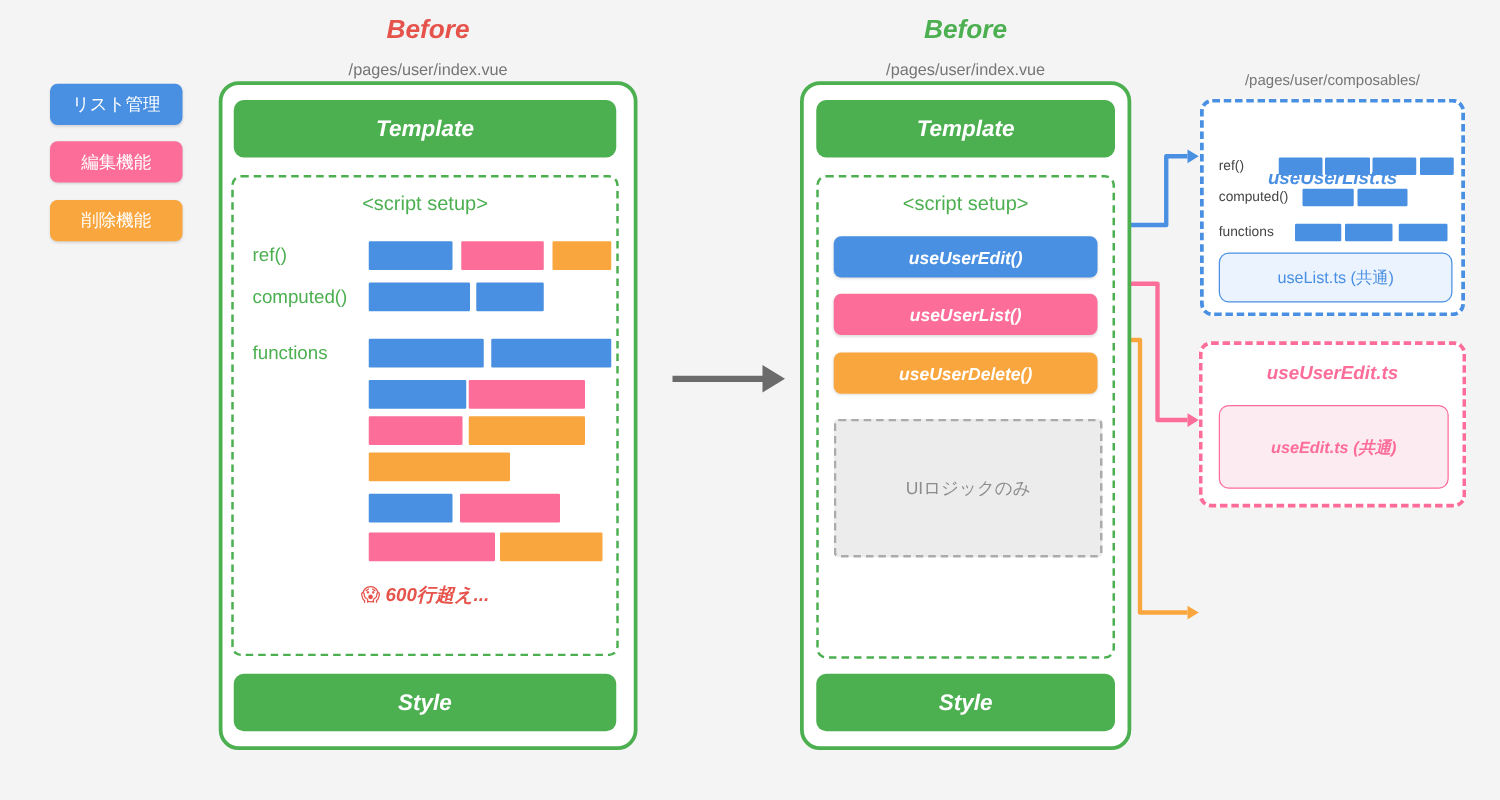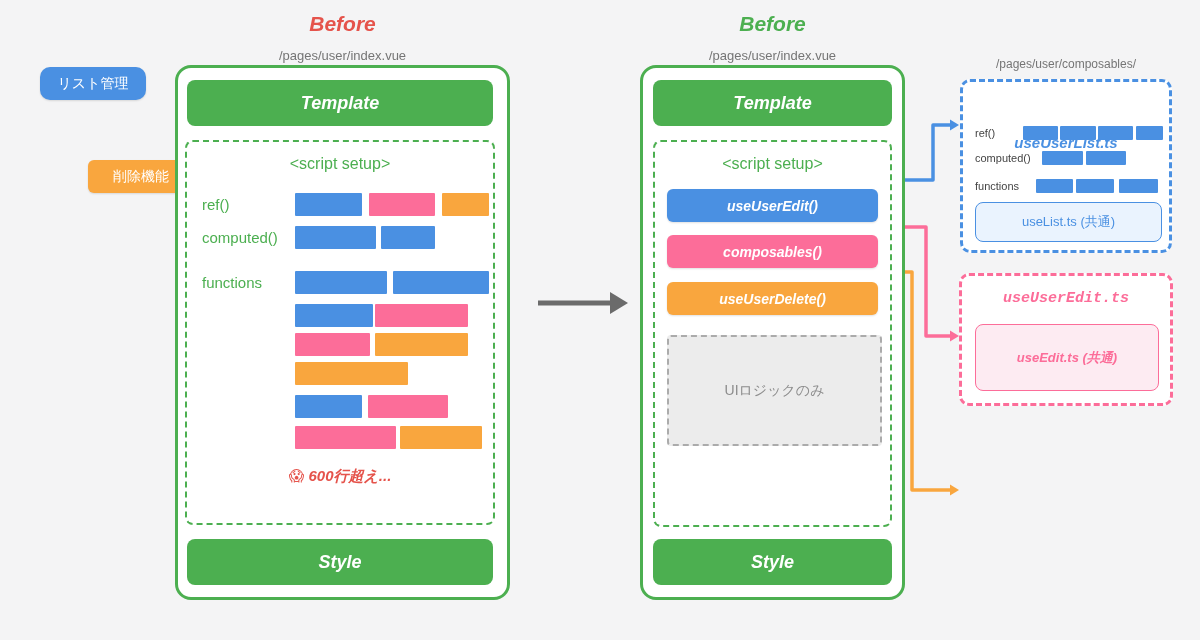--- a/index.html
+++ b/index.html
@@ -6,21 +6,21 @@
   .canvas{
     position:relative;width:1200px;height:640px;background:#f4f4f5;
     font-family:"Liberation Sans","DejaVu Sans",sans-serif;overflow:hidden;
   }
   .abs{position:absolute;}
   .center{display:flex;align-items:center;justify-content:center;text-align:center;}
   .pill{
     border-radius:6px;color:#fff;font-size:14px;
     box-shadow:0 1px 2px rgba(0,0,0,.12);
   }
-  .bg-blue{background:var(--blue);border-radius:10px;}
+  .bg-blue{background:var(--blue);}
   .bg-pink{background:var(--pink);}
   .bg-orange{background:var(--orange);}
   .section-title{font-size:21px;font-weight:bold;font-style:italic;}
   .path-label{font-size:13px;color:#757575;}
   .panel{background:#fff;border:3px solid var(--green);border-radius:16px;}
   .hdr{
     background:var(--green);border-radius:8px;color:#fff;
     font-weight:bold;font-style:italic;font-size:18px;
   }
   .script-box{background:#fff;border:2px dashed var(--green);border-radius:8px;}
@@ -54,21 +54,24 @@
   svg{display:block;}
 </style>
 </head>
 <body>
 
 <div class="canvas">
 
   <div class="abs pill bg-blue center" style="left:40px;top:67px;width:106px;height:33px;">
     <span>リスト管理</span>
   </div>
-  <div class="abs pill bg-orange center" style="left:40px;top:160px;width:106px;height:33px;margin-left:48px;">
+  <div class="abs pill bg-pink center" style="left:40px;top:113px;width:106px;height:33px;">
+    <span>編集機能</span>
+  </div>
+  <div class="abs pill bg-orange center" style="left:40px;top:160px;width:106px;height:33px;">
     <span>削除機能</span>
   </div>
 
   <div class="abs section-title t-red center" style="left:175px;top:10px;width:335px;height:28px;">Before</div>
   <div class="abs path-label center" style="left:175px;top:47px;width:335px;height:16px;">/pages/user/index.vue</div>
 
   <div class="abs panel" style="left:175px;top:65px;width:329px;height:529px;"></div>
 
   <div class="abs hdr center" style="left:187px;top:80px;width:306px;height:46px;">Template</div>
 
@@ -122,21 +125,21 @@
   <div class="abs section-title t-green center" style="left:640px;top:10px;width:265px;height:28px;">Before</div>
   <div class="abs path-label center" style="left:640px;top:47px;width:265px;height:16px;">/pages/user/index.vue</div>
 
   <div class="abs panel" style="left:640px;top:65px;width:259px;height:529px;"></div>
 
   <div class="abs hdr center" style="left:653px;top:80px;width:239px;height:46px;">Template</div>
 
   <div class="abs script-box" style="left:653px;top:140px;width:235px;height:383px;">
     <div class="abs script-label center" style="left:0;top:12px;width:100%;height:20px;">&lt;script setup&gt;</div>
     <div class="abs compose-btn bg-blue center" style="left:12px;top:47px;width:211px;height:33px;">useUserEdit()</div>
-    <div class="abs compose-btn bg-pink center" style="left:12px;top:93px;width:211px;height:33px;">composables()</div>
+    <div class="abs compose-btn bg-pink center" style="left:12px;top:93px;width:211px;height:33px;">useUserList()</div>
     <div class="abs compose-btn bg-orange center" style="left:12px;top:140px;width:211px;height:33px;">useUserDelete()</div>
     <div class="abs ui-logic center" style="left:12px;top:193px;width:211px;height:107px;">UIロジックのみ</div>
   </div>
 
   <div class="abs hdr center" style="left:653px;top:539px;width:239px;height:46px;">Style</div>
 
   <div class="abs path-label center" style="left:960px;top:56px;width:212px;height:15px;font-size:12px;">/pages/user/composables/</div>
 
   <div class="abs comp-box blue" style="left:960px;top:79px;width:206px;height:168px;">
     <div class="abs comp-title t-blue center" style="left:0;top:11px;width:100%;height:18px;margin-top:40px;">useUserList.ts</div>
@@ -151,18 +154,18 @@
         <div class="bar" style="left: 79px; top: 69px; width: 41px; height: 14px; background: var(--blue);"></div>
         <div class="bar" style="left: 123px; top: 69px; width: 40px; height: 14px; background: var(--blue);"></div>
         <div class="bar" style="left: 73px; top: 97px; width: 37px; height: 14px; background: var(--blue);"></div>
         <div class="bar" style="left: 113px; top: 97px; width: 38px; height: 14px; background: var(--blue);"></div>
         <div class="bar" style="left: 156px; top: 97px; width: 39px; height: 14px; background: var(--blue);"></div>
       </div>
     <div class="abs shared blue center" style="left:12px;top:120px;width:185px;height:38px;">useList.ts (共通)</div>
   </div>
 
   <div class="abs comp-box pink" style="left:959px;top:273px;width:208px;height:127px;">
-    <div class="abs comp-title t-pink center" style="left:0;top:13px;width:100%;height:18px;font-family:Liberation Mono, monospace;">useUserEdit.ts</div>
+    <div class="abs comp-title t-pink center" style="left:0;top:13px;width:100%;height:18px;">useUserEdit.ts</div>
     <div class="abs shared pink center" style="left:13px;top:48px;width:182px;height:65px;">useEdit.ts (共通)</div>
   </div>
 
 
 </div>
 
 </body></html>

